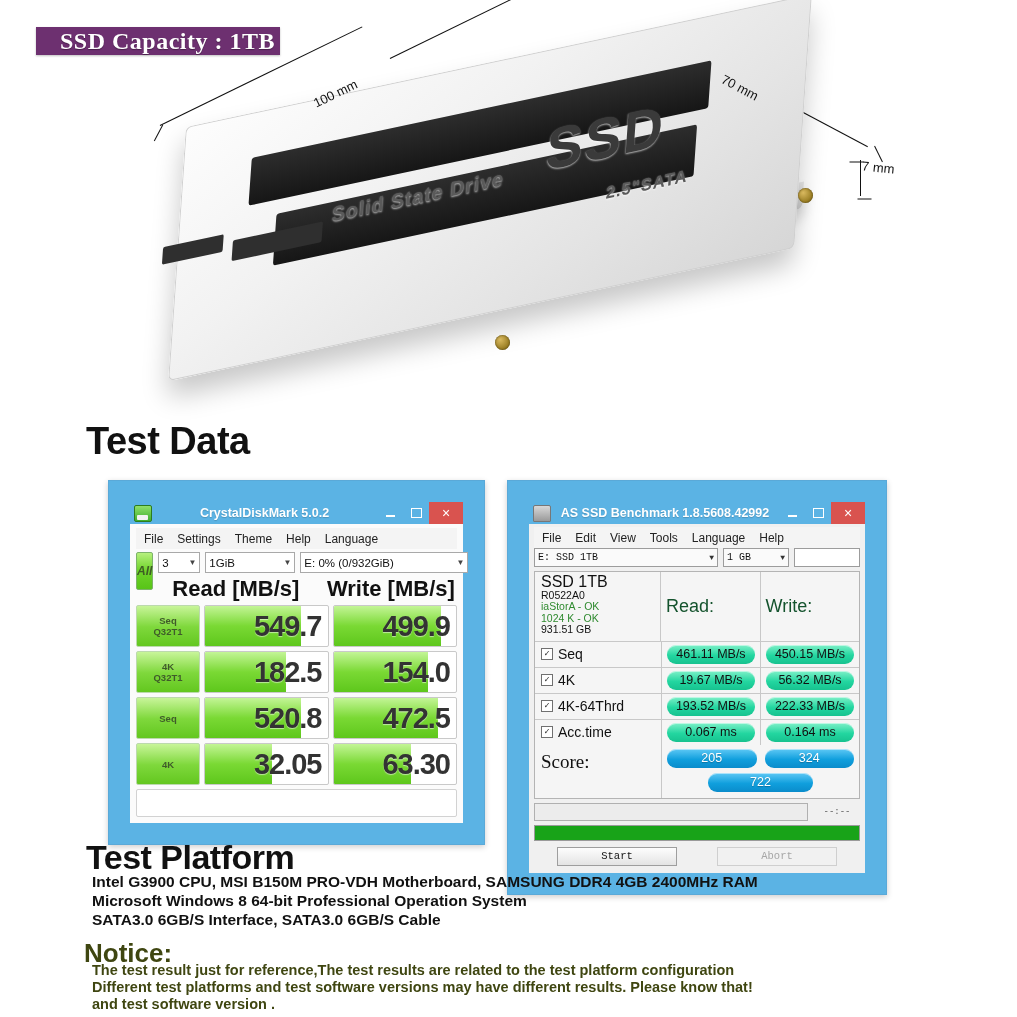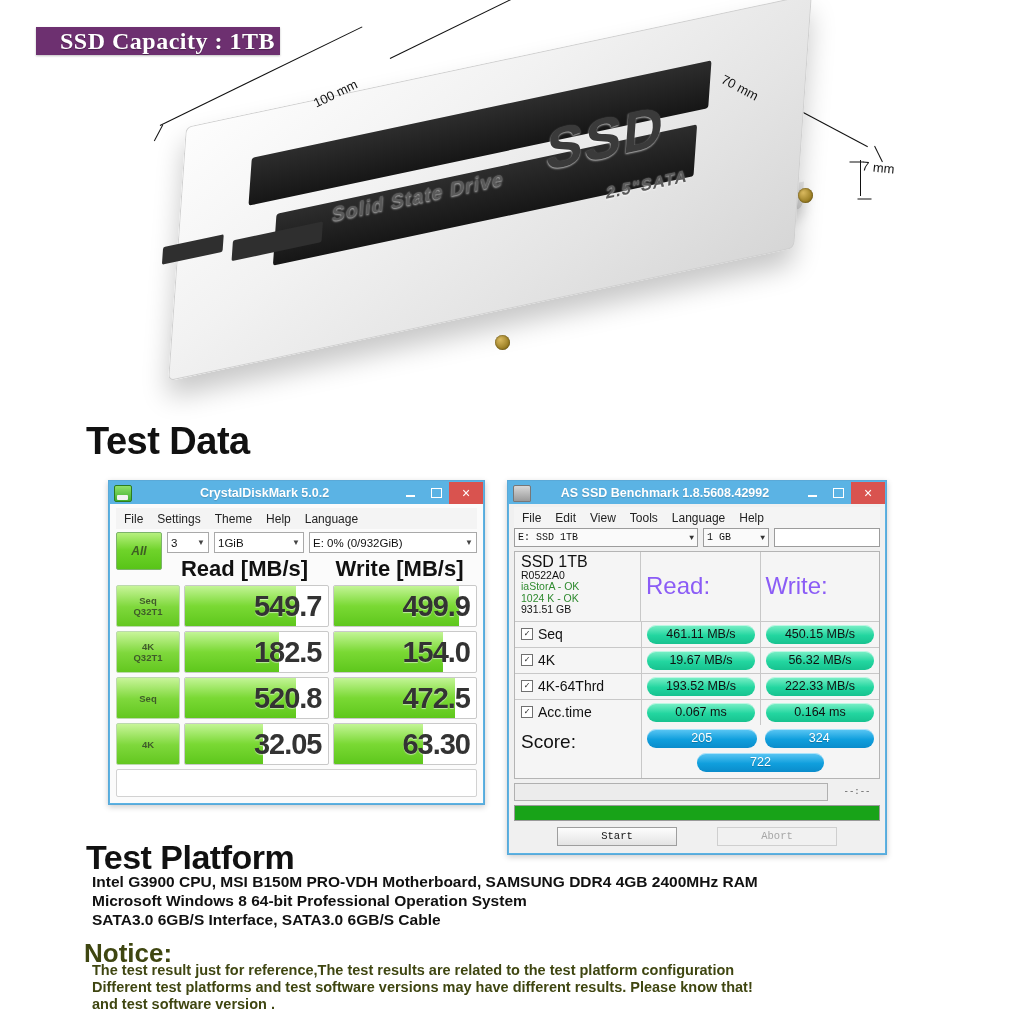--- a/index.html
+++ b/index.html
@@ -130,21 +130,21 @@
 
   
   .win{
     position:absolute;
     background:#f4f4f4;
     border:1px solid #5aa9d8;
     box-shadow:0 2px 6px rgba(0,0,0,.2);
   }
   .win-frame{
     background:#5bb3e4;
-    padding:1px;
+    padding:21px;
   }
   .titlebar{
     height:22px;display:flex;align-items:center;
     background:#5bb3e4;position:relative;
   }
   .title-icon{
     width:16px;height:15px;margin-left:4px;flex:0 0 auto;position:relative;
   }
   .cdm-icon{
     background:linear-gradient(180deg,#8fe06a,#3fae2e);
@@ -250,21 +250,21 @@
   .ag-info{
     width:114px;border-right:1px solid #c8c8c8;padding:4px 5px 5px 6px;
     font-size:10px;line-height:11.5px;font-family:"Liberation Sans",sans-serif;
   }
   .ag-info .mdl{font-size:16px;color:#111;margin-bottom:2px;font-weight:400;}
   .ag-info .fw{font-size:10.5px;color:#111;}
   .ag-info .ok{color:#2f8a2f;}
   .ag-info .cap{color:#111;}
   .ag-col{flex:1;border-right:1px solid #c8c8c8;padding:3px 5px;display:flex;align-items:center;}
   .ag-col:last-child{border-right:none;}
-  .ag-head{font-size:24px;color:#8b5cf6;font-family:"Liberation Sans",sans-serif;}
+  .ag-head{font-size:18px;color:#14532d;font-family:"Liberation Sans",sans-serif;}
   .ag-label{
     width:114px;border-right:1px solid #c8c8c8;display:flex;align-items:center;
     gap:5px;padding:2px 6px;font-size:14px;color:#111;
   }
   .chk{
     width:10px;height:10px;border:1px solid #707070;background:#fff;
     display:flex;align-items:center;justify-content:center;
     font-size:8px;color:#222;line-height:1;flex:0 0 auto;
   }
   .bar{
@@ -272,21 +272,21 @@
     background:linear-gradient(180deg,#7ef0c8,#23d6a0 55%,#17c28f);
     display:flex;align-items:center;justify-content:center;
     font-size:12.5px;color:#111;font-family:"Liberation Sans",sans-serif;
     box-shadow:inset 0 1px 0 rgba(255,255,255,.5);
   }
   .bar.blue{
     background:linear-gradient(180deg,#5ec8f5,#109fdd 55%,#0a8ccb);
     color:#fff;font-weight:500;text-shadow:0 1px 1px rgba(0,0,0,.25);
   }
   .score-row{display:flex;}
-  .score-label{width:114px;border-right:1px solid #c8c8c8;padding:6px 6px;font-size:19px;color:#111;}
+  .score-label{width:114px;border-right:1px solid #c8c8c8;padding:6px 6px;font-size:19px;color:#111;font-family:Liberation Serif, serif;}
   .score-right{flex:1;padding:4px 5px 6px 5px;}
   .score-top{display:flex;gap:8px;margin-bottom:5px;}
   .score-top .bar{flex:1;}
   .score-bottom{display:flex;justify-content:center;}
   .score-bottom .bar{width:56%;}
   .assd-footer{margin-top:4px;display:flex;gap:6px;align-items:center;}
   .assd-statusbar{flex:1;height:16px;border:1px solid #b0b0b0;background:#ececec;}
   .assd-dots{width:46px;font-size:9px;color:#555;text-align:center;font-family:"Liberation Mono",monospace;}
   .assd-progress{height:14px;background:#18a318;border:1px solid #9a9a9a;margin-top:4px;}
   .assd-btns{display:flex;justify-content:center;gap:40px;margin-top:6px;padding-bottom:2px;}

